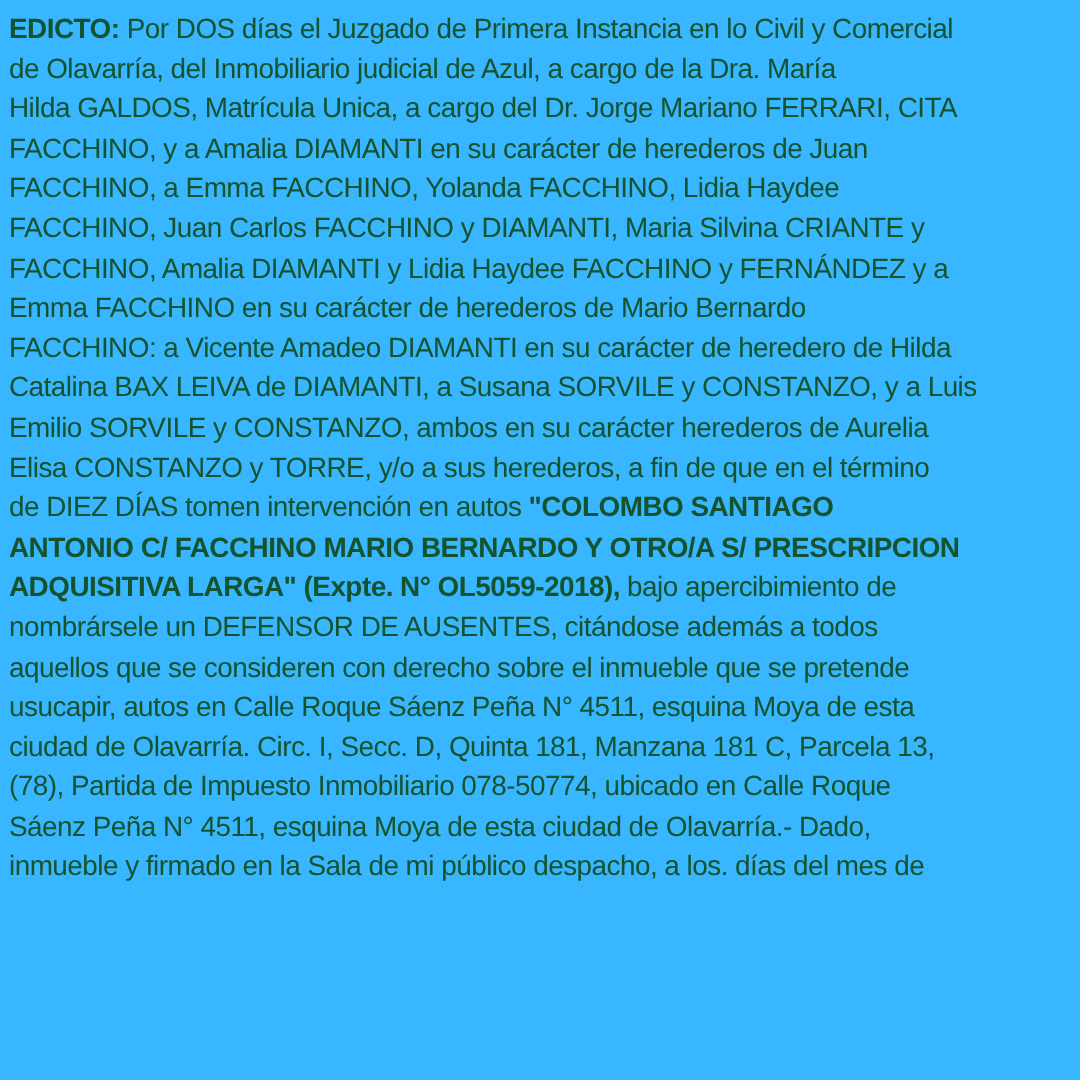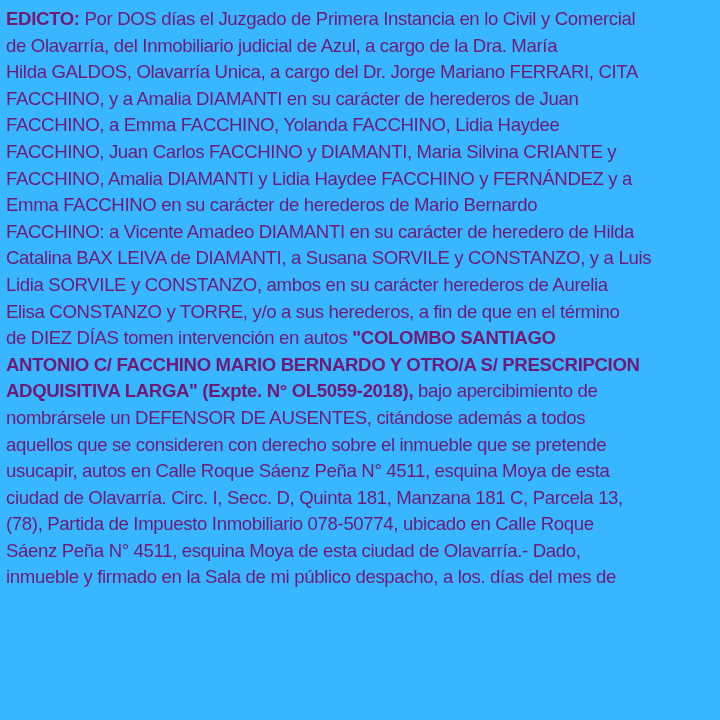--- a/index.html
+++ b/index.html
@@ -17,49 +17,49 @@
       width: 720px;
       height: 720px;
       background: #38b6ff;
       box-sizing: border-box;
       padding: 6px 0 0 6px;
     }
     .edict {
       font-family: "Liberation Sans", sans-serif;
       font-size: 18.6px;
       line-height: 26.6px;
-      color: #701a75;
+      color: #14532d;
       letter-spacing: -0.35px;
       white-space: nowrap;
       margin: 0;
     }
     .line {
       display: block;
       height: 26.6px;
     }
     .b {
       font-weight: bold;
     }
   </style>
 </head>
 <body>
 
 <div class="page">
   <p class="edict">
     <span class="line"><span class="b">EDICTO:</span><span> Por DOS días el Juzgado de Primera Instancia en lo Civil y Comercial</span></span>
     <span class="line"><span>de Olavarría, del Inmobiliario judicial de Azul, a cargo de la Dra. María</span></span>
-    <span class="line"><span>Hilda GALDOS, Olavarría Unica, a cargo del Dr. Jorge Mariano FERRARI, CITA</span></span>
+    <span class="line"><span>Hilda GALDOS, Matrícula Unica, a cargo del Dr. Jorge Mariano FERRARI, CITA</span></span>
     <span class="line"><span>FACCHINO, y a Amalia DIAMANTI en su carácter de herederos de Juan</span></span>
     <span class="line"><span>FACCHINO, a Emma FACCHINO, Yolanda FACCHINO, Lidia Haydee</span></span>
     <span class="line"><span>FACCHINO, Juan Carlos FACCHINO y DIAMANTI, Maria Silvina CRIANTE y</span></span>
     <span class="line"><span>FACCHINO, Amalia DIAMANTI y Lidia Haydee FACCHINO y FERNÁNDEZ y a</span></span>
     <span class="line"><span>Emma FACCHINO en su carácter de herederos de Mario Bernardo</span></span>
     <span class="line"><span>FACCHINO: a Vicente Amadeo DIAMANTI en su carácter de heredero de Hilda</span></span>
     <span class="line"><span>Catalina BAX LEIVA de DIAMANTI, a Susana SORVILE y CONSTANZO, y a Luis</span></span>
-    <span class="line"><span>Lidia SORVILE y CONSTANZO, ambos en su carácter herederos de Aurelia</span></span>
+    <span class="line"><span>Emilio SORVILE y CONSTANZO, ambos en su carácter herederos de Aurelia</span></span>
     <span class="line"><span>Elisa CONSTANZO y TORRE, y/o a sus herederos, a fin de que en el término</span></span>
     <span class="line"><span>de DIEZ DÍAS tomen intervención en autos </span><span class="b">"COLOMBO SANTIAGO</span></span>
     <span class="line"><span class="b">ANTONIO C/ FACCHINO MARIO BERNARDO Y OTRO/A S/ PRESCRIPCION</span></span>
     <span class="line"><span class="b">ADQUISITIVA LARGA" (Expte. N° OL5059-2018),</span><span> bajo apercibimiento de</span></span>
     <span class="line"><span>nombrársele un DEFENSOR DE AUSENTES, citándose además a todos</span></span>
     <span class="line"><span>aquellos que se consideren con derecho sobre el inmueble que se pretende</span></span>
     <span class="line"><span>usucapir, autos en Calle Roque Sáenz Peña N° 4511, esquina Moya de esta</span></span>
     <span class="line"><span>ciudad de Olavarría. Circ. I, Secc. D, Quinta 181, Manzana 181 C, Parcela 13,</span></span>
     <span class="line"><span>(78), Partida de Impuesto Inmobiliario 078-50774, ubicado en Calle Roque</span></span>
     <span class="line"><span>Sáenz Peña N° 4511, esquina Moya de esta ciudad de Olavarría.- Dado,</span></span>

